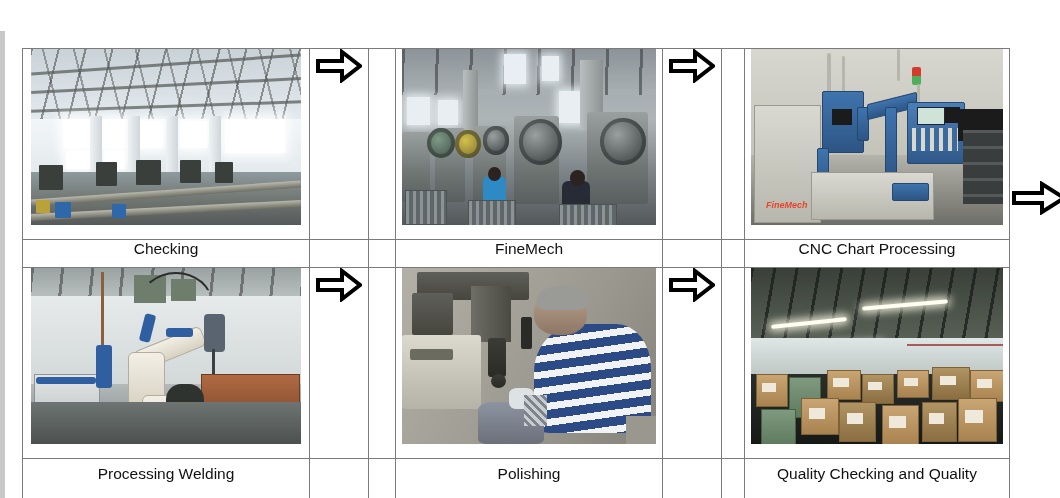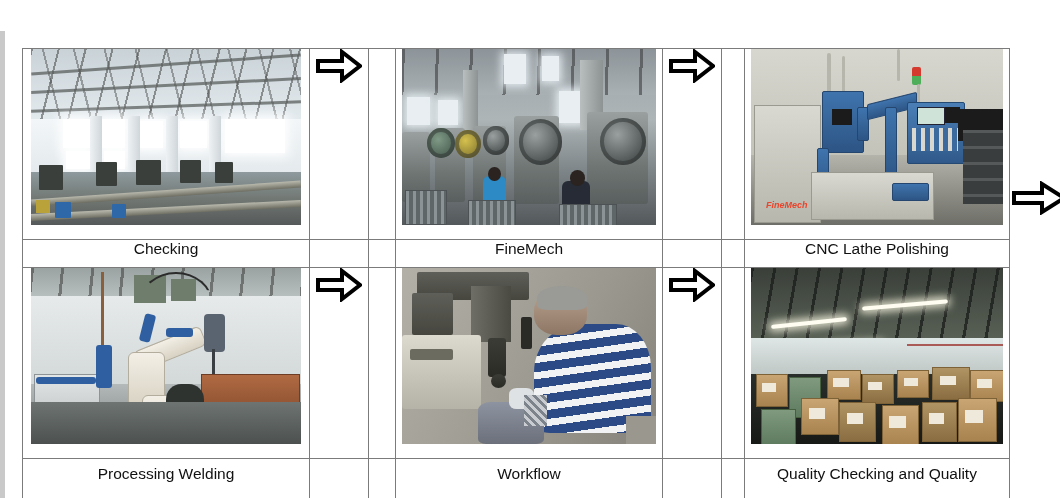--- a/index.html
+++ b/index.html
@@ -301,21 +301,21 @@
           <span class="label-span">Checking</span>
         </td>
         <td class="cell-label"></td>
         <td class="cell-label"></td>
         <td class="cell-label">
           <span class="label-span">FineMech</span>
         </td>
         <td class="cell-label"></td>
         <td class="cell-label"></td>
         <td class="cell-label">
-          <span class="label-span">CNC Lathe Polishing</span>
+          <span class="label-span">CNC Chart Processing</span>
         </td>
       </tr>
 
       <tr>
         <td class="cell-img">
           <div class="ph-wrap">
             <div class="photo">
               <div class="sc-weld"></div>
               <div class="weld-roof"></div>
               <div class="weld-wall"></div>
@@ -436,21 +436,21 @@
         </td>
       </tr>
 
       <tr>
         <td class="cell-label tall">
           <span class="label-span">Processing Welding</span>
         </td>
         <td class="cell-label tall"></td>
         <td class="cell-label tall"></td>
         <td class="cell-label tall">
-          <span class="label-span">Workflow</span>
+          <span class="label-span">Polishing</span>
         </td>
         <td class="cell-label tall"></td>
         <td class="cell-label tall"></td>
         <td class="cell-label tall" style="padding-left:28px;padding-right:28px">
           <span class="label-span">Quality Checking and Quality</span>
         </td>
       </tr>
     </tbody>
       </table>
 

